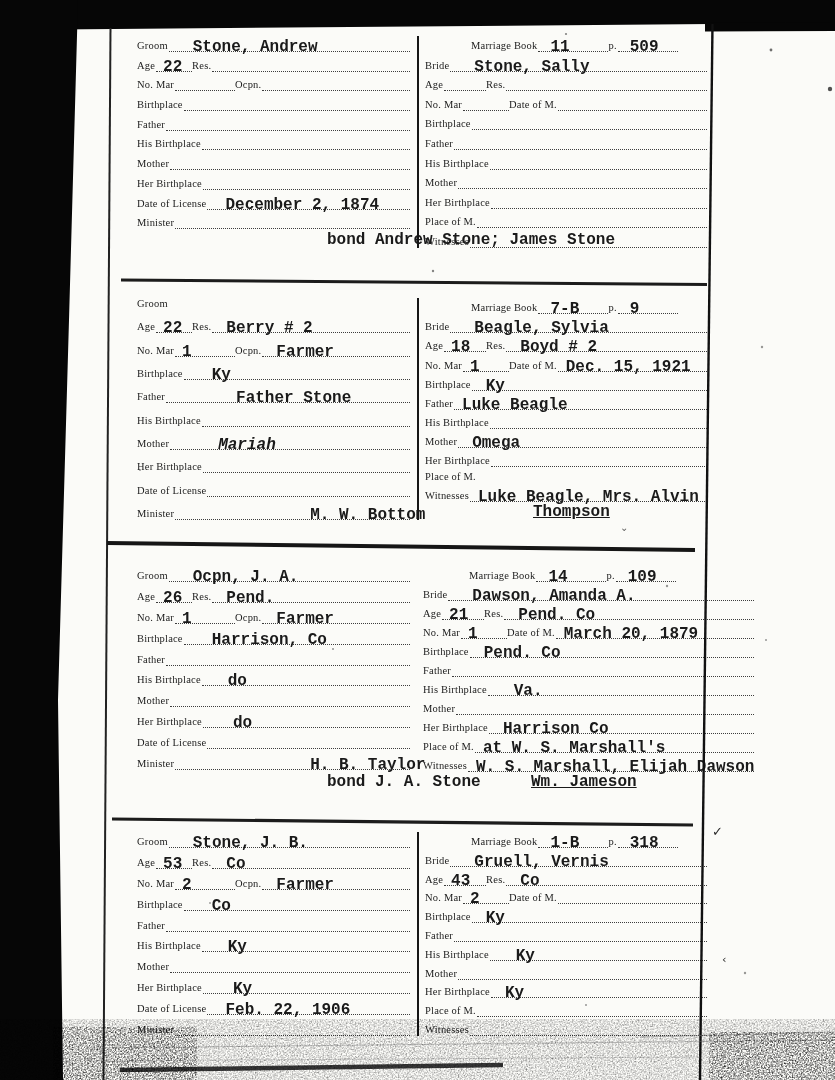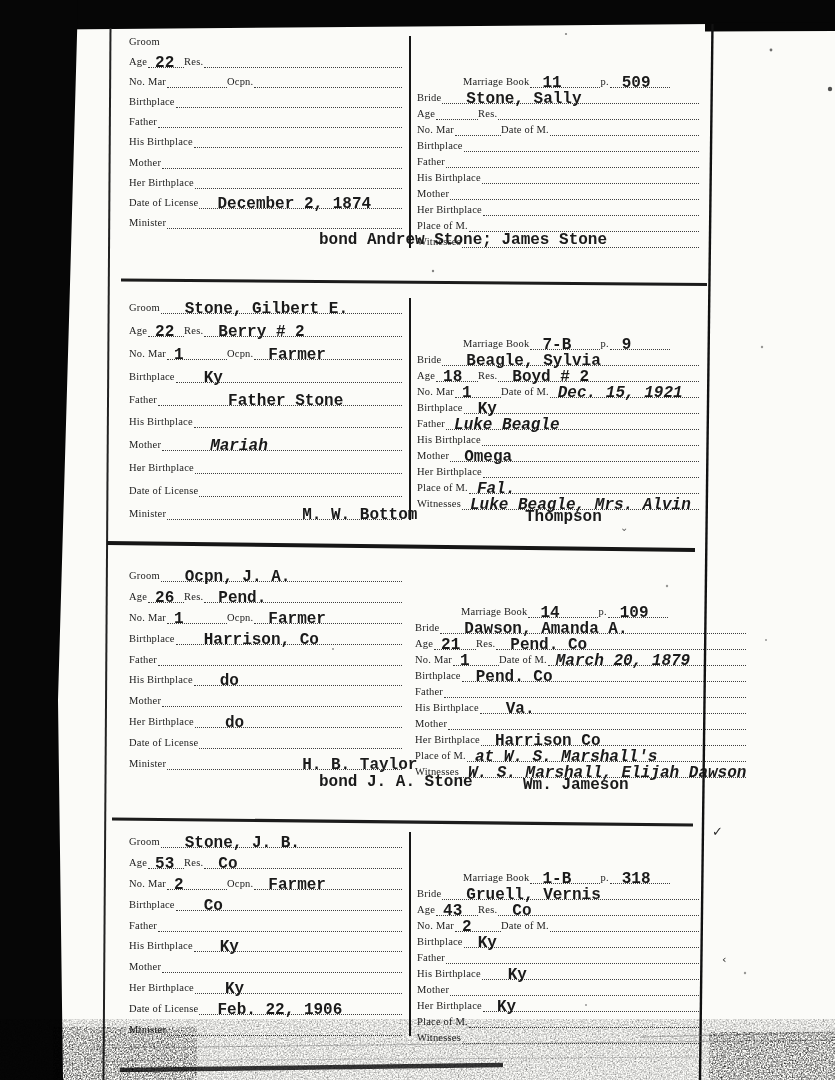--- a/index.html
+++ b/index.html
@@ -1,57 +1,57 @@
 <!DOCTYPE html>
 <html><head>
 <meta charset="utf-8">
 <style>
   html,body { margin:0; padding:0; background:#e9e9e7; }
   .page { position:relative; width:835px; height:1080px; background:#fbfbf8;
           overflow:hidden; font-family:"Liberation Serif", serif; }
 
   .artifacts { position:absolute; left:0; top:0; z-index:3; pointer-events:none; }
 
-  #blocks { position:absolute; left:112px; top:0; width:600px; height:1080px; z-index:2; }
+  #blocks { position:absolute; left:120px; top:0; width:600px; height:1080px; z-index:2; }
   .block { position:absolute; left:0; width:100%; display:flex; box-sizing:border-box; }
   #blocks .block:nth-of-type(1){ top:36px;  height:212px; }
   #blocks .block:nth-of-type(2){ top:298px; height:222px; }
   #blocks .block:nth-of-type(3){ top:566px; height:224px; }
   #blocks .block:nth-of-type(4){ top:832px; height:204px; }
 
   .col  { display:flex; flex-direction:column; justify-content:space-between; box-sizing:border-box; }
   .gcol { width:297px; padding:0 7px 0 17px; }
   .bcol { flex:1; padding:0 13px 0 6px; }
   .vdiv { width:2px; background:#161616; }
 
   .row { display:flex; align-items:flex-end; }
   .lbl { font-size:10.5px; color:#1c1c1c; white-space:nowrap; line-height:12px;
          letter-spacing:0.2px; padding-right:1px; }
   .fill { flex:1; border-bottom:1.6px dotted #3d3d3d; height:15px;
           display:flex; align-items:flex-end; min-width:0; }
   .fill.sm  { flex:0 0 36px; }  .fill.sm2 { flex:0 0 42px; }
   .fill.md  { flex:0 0 60px; }  .fill.md2 { flex:0 0 46px; }
-  .fill.fb  { flex:0 0 70px;margin-top:36px; }  .fill.fp  { flex:0 0 60px; }
+  .fill.fb  { flex:0 0 70px; }  .fill.fp  { flex:0 0 60px; }
   .book-row { padding-left:46px;text-align:center; }
 
   .typed { font-family:"Liberation Mono","DejaVu Sans Mono",monospace; font-weight:700;
            font-size:16px; line-height:13px; color:#1a1a1a; white-space:nowrap;
            padding-left:14px; transform:translateY(2.5px); }
   .sm .typed,.sm2 .typed,.md .typed,.md2 .typed { padding-left:7px; }
   .fb .typed,.fp .typed { padding-left:12px; }
   .pv-name   { padding-left:24px; }  .pv-bp     { padding-left:28px; }
   .pv-father { padding-left:70px; }  .pv-mother { padding-left:48px;font-style:italic; }
   .pv-min    { padding-left:135px; } .pv-dol    { padding-left:18px; }
   .pv-hisbp  { padding-left:26px; }  .pv-herbp  { padding-left:30px; }
-  .pv-tight  { padding-left:8px;font-style:italic; }
+  .pv-tight  { padding-left:8px; }
 
   .bond,.cont { font-family:"Liberation Mono","DejaVu Sans Mono",monospace; font-weight:700;
                 font-size:16px; color:#1a1a1a; white-space:nowrap; line-height:15px; }
   .bond { margin-left:190px; }
-  .cont { margin-left:108px; }
+  .cont { margin-left:108px;text-decoration:underline; }
   .bond:empty,.cont:empty { display:none; }
 
   .mark { position:absolute; z-index:4; color:#2a2a2a;
           font-family:"DejaVu Sans", sans-serif; pointer-events:none; }
   .m1 { left:712px; top:824px; font-size:13px; }
   .m2 { left:722px; top:953px; font-size:11px; }
   .m3 { left:620px; top:522px; font-size:10px; opacity:.75; }
 </style>
 </head>
 <body>
@@ -98,20 +98,23 @@
 
   <span class="mark m1">✓</span>
   <span class="mark m2">‹</span>
   <span class="mark m3">⌄</span>
 
   <div id="blocks">
   <section class="block">
     <div class="col gcol">
       <div class="row">
         <span class="lbl">Groom</span>
+            <span class="fill">
+              <span class="typed pv-name">Stone, Andrew</span>
+            </span>
       </div>
       <div class="row">
         <span class="lbl">Age</span>
             <span class="fill sm">
               <span class="typed">22</span>
             </span>
             <span class="lbl">Res.</span>
             <span class="fill">
               <span class="typed"></span>
             </span>
@@ -251,23 +254,20 @@
             </span>
       </div>
 
     </div>
   </section>
 
   <section class="block">
     <div class="col gcol">
       <div class="row">
         <span class="lbl">Groom</span>
-            <span class="fill">
-              <span class="typed pv-name">Stone, Gilbert E.</span>
-            </span>
       </div>
       <div class="row">
         <span class="lbl">Age</span>
             <span class="fill sm">
               <span class="typed">22</span>
             </span>
             <span class="lbl">Res.</span>
             <span class="fill">
               <span class="typed">Berry # 2</span>
             </span>
@@ -389,23 +389,20 @@
             </span>
       </div>
       <div class="row">
         <span class="lbl">Her Birthplace</span>
             <span class="fill">
               <span class="typed"></span>
             </span>
       </div>
       <div class="row">
         <span class="lbl">Place of M.</span>
-            <span class="fill">
-              <span class="typed pv-tight">Fal.</span>
-            </span>
       </div>
       <div class="row">
         <span class="lbl">Witnesses</span>
             <span class="fill">
               <span class="typed pv-tight">Luke Beagle, Mrs. Alvin</span>
             </span>
       </div>
       <div class="cont">Thompson</div>
     </div>
   </section>

